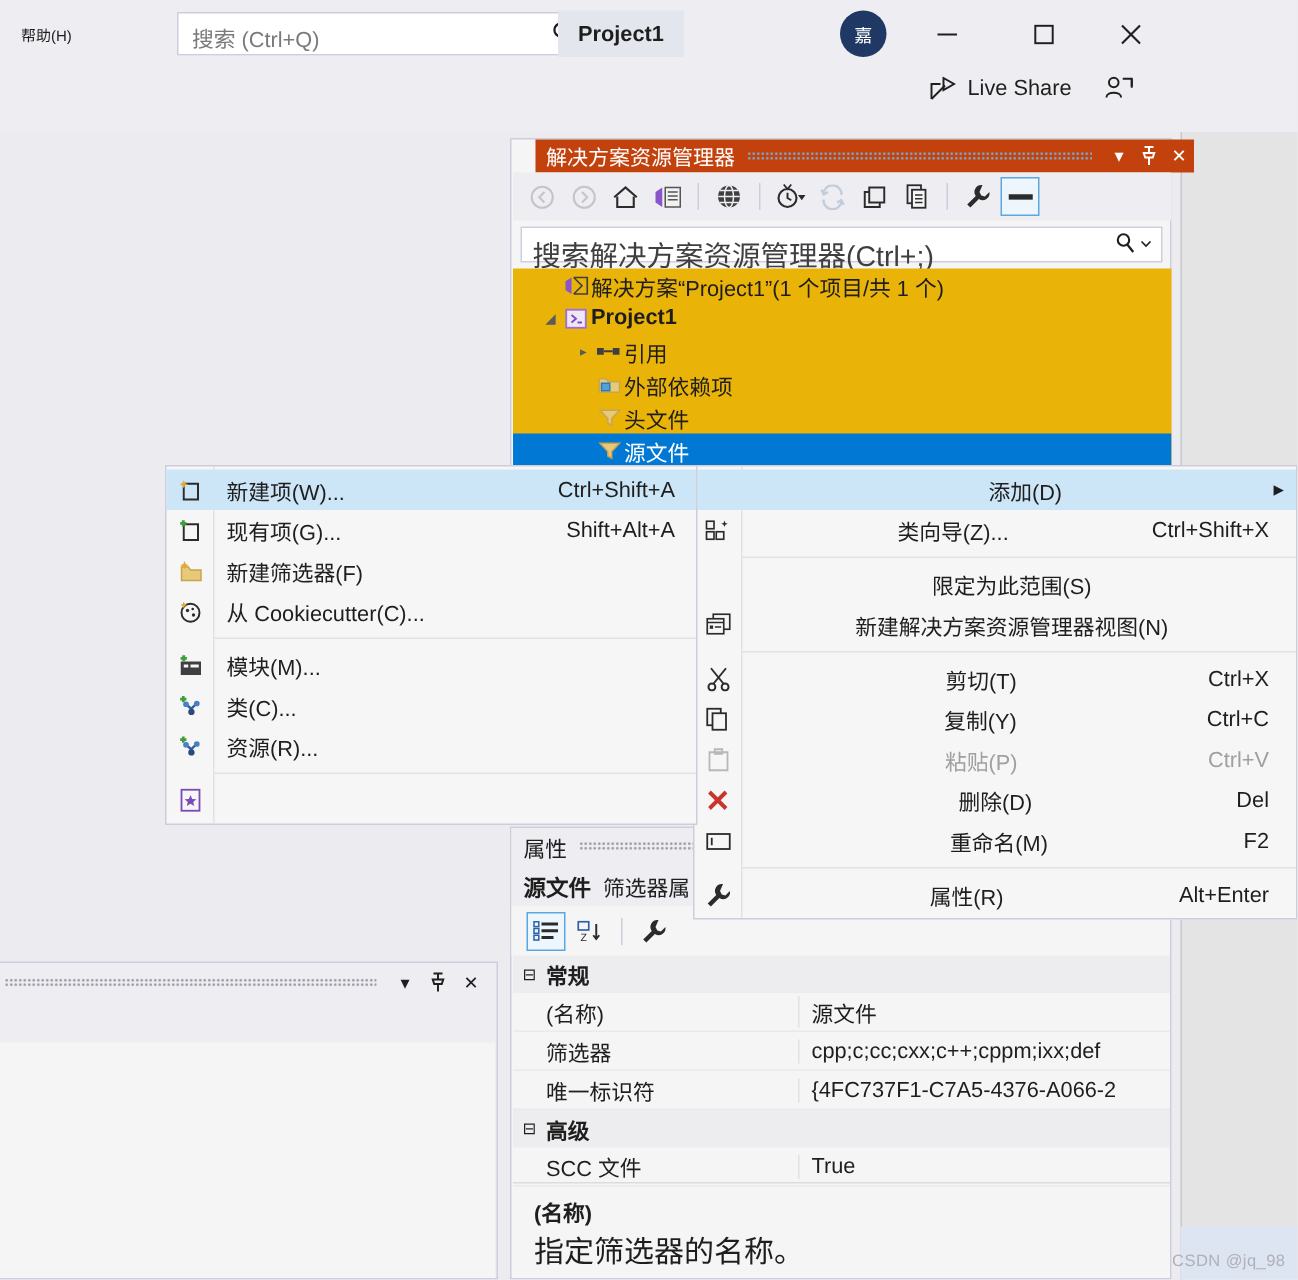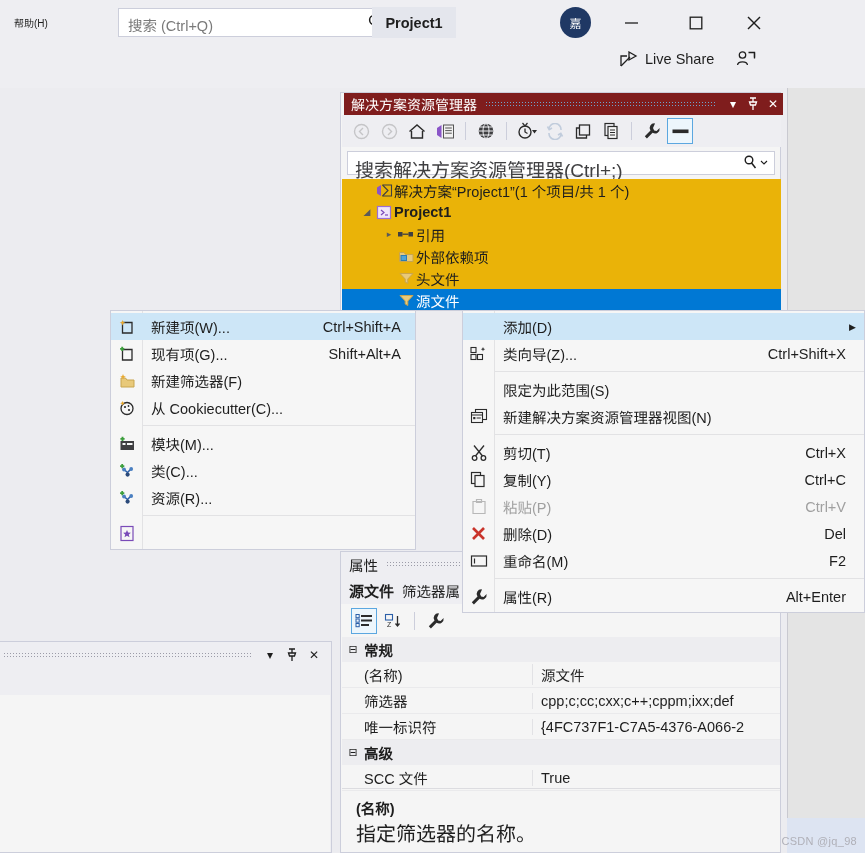--- a/index.html
+++ b/index.html
@@ -43,21 +43,21 @@
   #people-icon{left:733px;top:46px;width:26px;height:26px;display:flex;align-items:center;justify-content:center;}
 
   
   #plate-right{left:787px;top:88px;width:78px;height:765px;background:#E4E4E4;border-left:1px solid #C9C9D0;}
   #plate-right-bottom{left:787px;top:818px;width:78px;height:35px;background:#DDE4F2;}
   #plate-mid-gap{left:781px;top:88px;width:6px;height:765px;background:#ECECF0;}
 
   
   #solexp{left:340px;top:92px;width:441px;height:219px;background:#F5F5F5;border:1px solid #CCCEDB;box-sizing:border-box;}
   #solexp-title{
-    position:absolute;left:3px;top:0;width:100%;height:22px;background:#7f1d1d;
+    position:absolute;left:16px;top:0;width:100%;height:22px;background:#c2410c;
     display:flex;align-items:center;text-align:right;
   }
   #solexp-title-text{margin-left:7px;font-size:14px;color:#FFFFFF;white-space:nowrap;}
   .dotfill{flex:1;height:6px;margin:0 8px;
     background-image:radial-gradient(circle,#6FB8E8 0.8px,transparent 0.9px);
     background-size:3px 3px;opacity:.85;}
   .titlebtn{width:20px;height:22px;display:flex;align-items:center;justify-content:center;color:#FFFFFF;font-size:12px;}
   #solexp-toolbar{
     position:absolute;left:1px;top:22px;width:439px;height:32px;background:#EEEEF2;
     display:flex;align-items:center;padding-left:6px;box-sizing:border-box;gap:2px;
@@ -100,33 +100,33 @@
   #props-desc-body{font-size:20px;color:#1E1E1E;margin-top:0;}
   #props-desc-sep{position:absolute;left:1px;top:236px;width:438px;height:1px;background:#DCDCE0;}
 
   
   #blpanel{left:-6px;top:641px;width:338px;height:212px;background:#EEEEF2;border:1px solid #CCCEDB;box-sizing:border-box;}
   #blpanel-title{position:absolute;left:0;top:0;width:100%;height:26px;display:flex;align-items:center;}
   #blpanel-body{position:absolute;left:1px;top:53px;width:334px;height:157px;background:#F5F5F5;}
   .titlebtn-dark{width:22px;height:26px;display:flex;align-items:center;justify-content:center;color:#1E1E1E;font-size:12px;}
 
   
-  #ctxmenu{left:462px;top:310px;width:403px;background:#F6F6F6;border:1px solid #CCCEDB;box-sizing:border-box;padding:2px 0;}
+  #ctxmenu{left:462px;top:310px;width:403px;background:#F6F6F6;border:1px solid #CCCEDB;box-sizing:border-box;padding:2px 0;text-align:center;}
   #ctxmenu .gutter-line{position:absolute;left:31px;top:0;bottom:0;width:1px;background:#E2E2E4;}
   .mitem{height:27px;display:flex;align-items:center;position:relative;font-size:14.5px;color:#1E1E1E;}
   .mitem.hl{background:#CDE6F7;}
   .mitem.disabled{color:#A0A0A0;}
   .mitem .mi-icon{width:31px;display:flex;align-items:center;justify-content:center;flex:none;}
   .mitem .mi-label{flex:1;padding-left:9px;white-space:nowrap;}
   .mitem .mi-key{padding-right:18px;white-space:nowrap;}
   .mitem .mi-arrow{position:absolute;right:8px;font-size:9px;}
   .msep{height:1px;background:#E2E2E4;margin:4px 0 4px 31px;}
 
   
-  #submenu{left:110px;top:310px;width:306px;background:#F6F6F6;border:1px solid #CCCEDB;box-sizing:border-box;padding:2px 0;}
+  #submenu{left:110px;top:310px;width:355px;background:#F6F6F6;border:1px solid #CCCEDB;box-sizing:border-box;padding:2px 0;}
   #submenu .gutter-line{position:absolute;left:31px;top:0;bottom:0;width:1px;background:#E2E2E4;}
   #submenu .mitem .mi-key{padding-right:14px;}
 
   
   #watermark{right:8px;bottom:6px;font-size:11px;color:#B0B0B8;letter-spacing:.3px;}
 
   svg{display:block;}
 </style>
 </head>
 <body>

